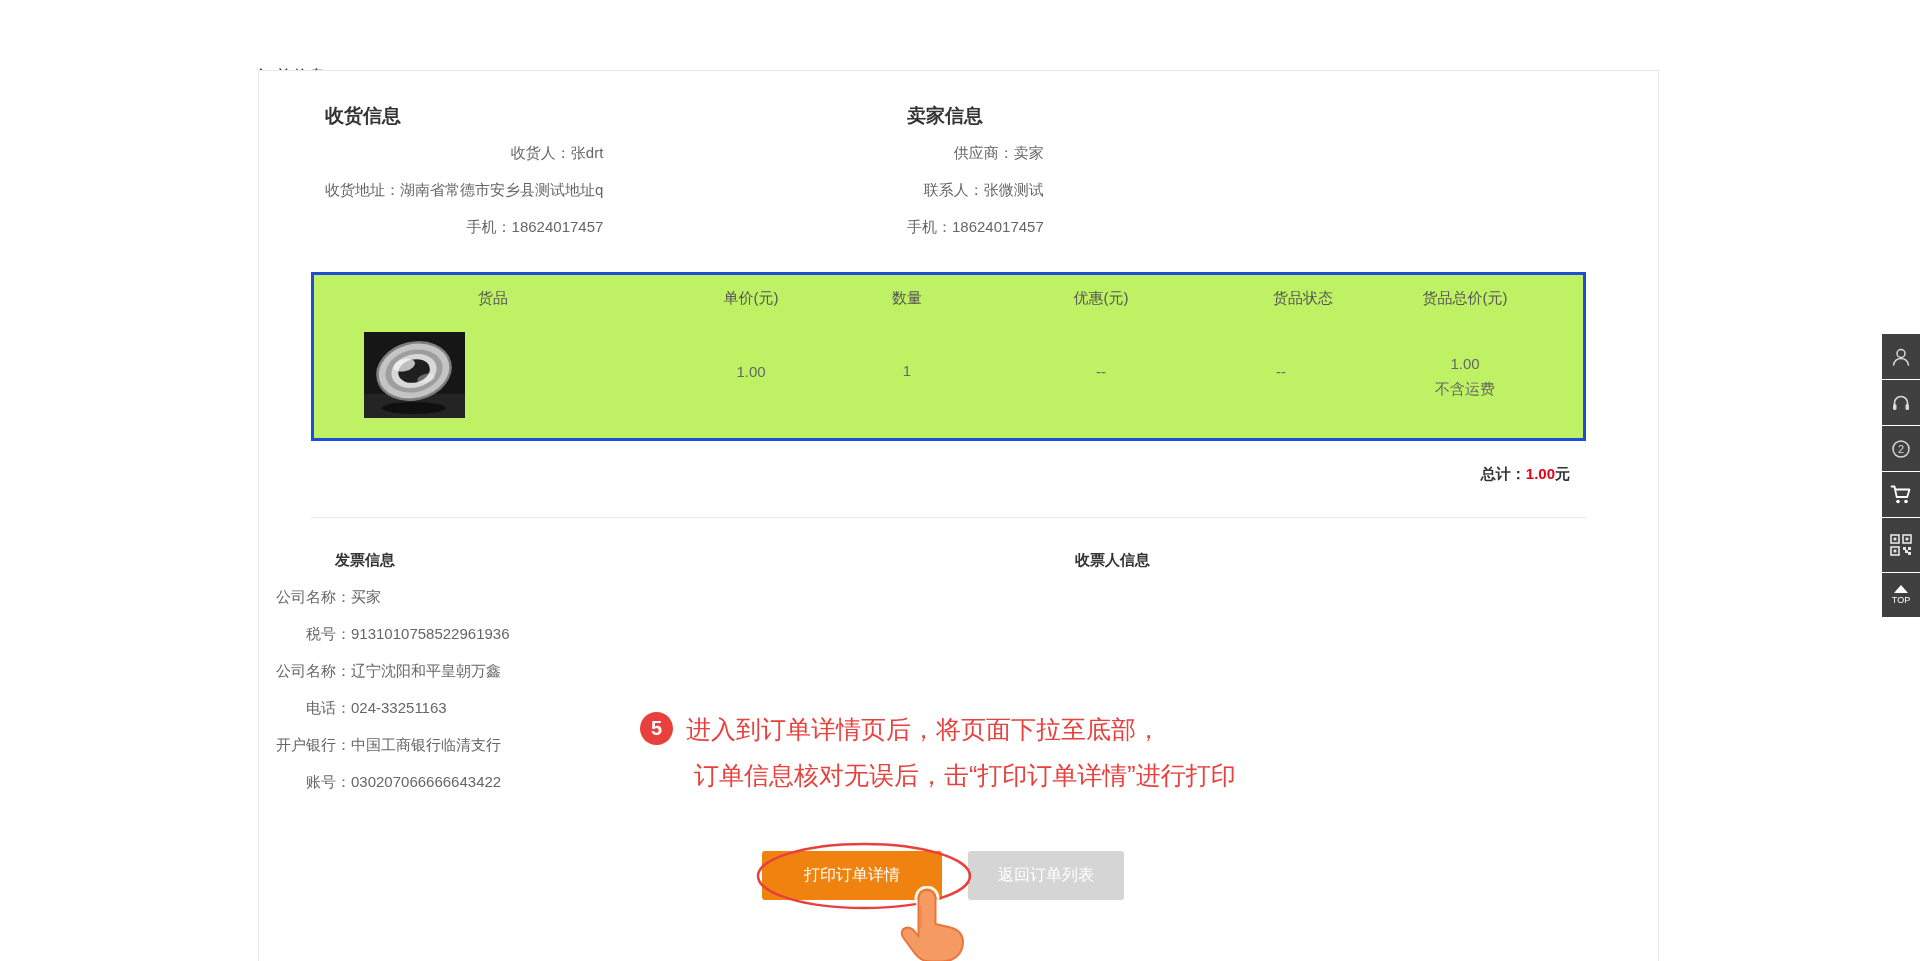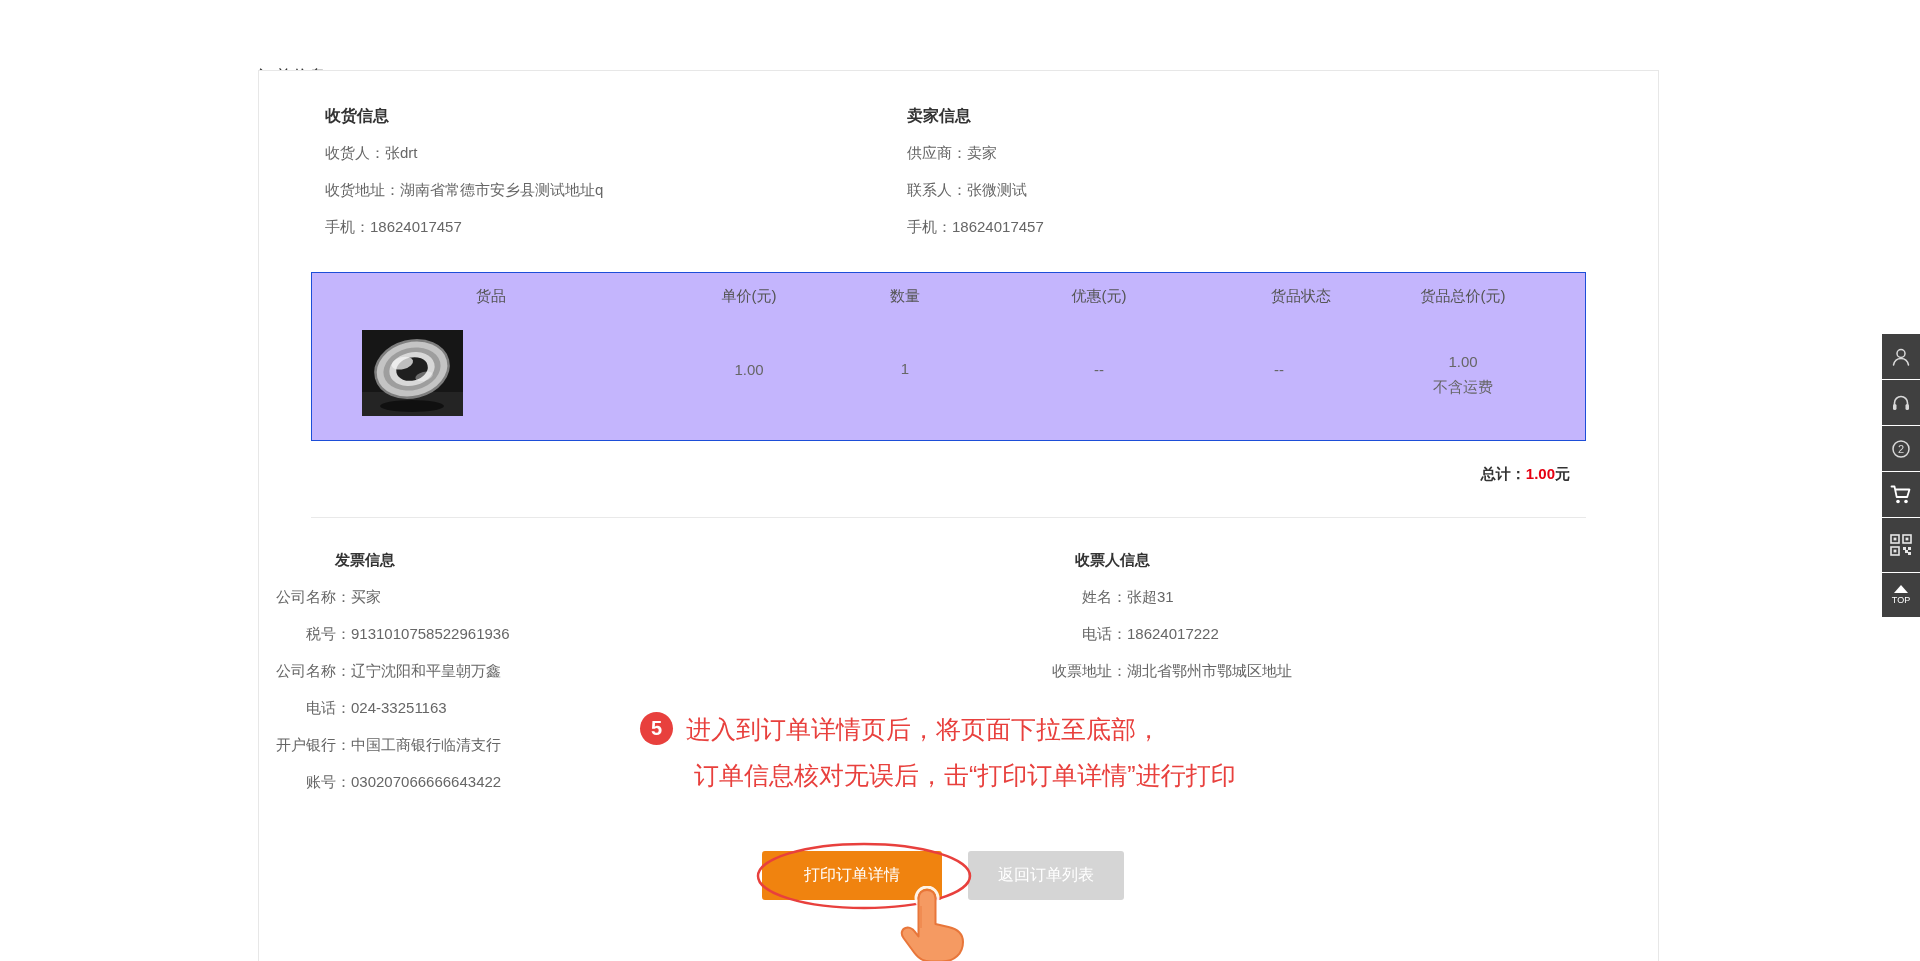--- a/index.html
+++ b/index.html
@@ -9,27 +9,27 @@
     overflow: hidden;
     background: #ffffff;
     font-family: "Liberation Sans", "DejaVu Sans", sans-serif;
   }
   .page-title { position:absolute; left:258px; top:30px; font-size:17px; color:#333;margin-top:35px; }
   .card {
     position:absolute; left:258px; top:70px; width:1401px; height:1010px;
     background:#fff; border:1px solid #e7e7e7;
   }
   .block { position:absolute; }
-  .info-heading { font-weight:bold; color:#333; font-size:16px; line-height:22px; margin-bottom:15px; }
-  .info-row { color:#666; font-size:15px; line-height:22px; margin-bottom:15px; white-space:nowrap; }
+  .info-heading { font-weight:bold; color:#333; font-size:19px; line-height:22px; margin-bottom:15px; }
+  .info-row { color:#666; font-size:15px; line-height:22px; margin-bottom:15px; white-space:nowrap;text-align:right; }
 
   
   .goods-table {
     position:absolute; left:52px; top:201px; width:1275px; height:169px;
-    background:#c4b5fd; border:1px solid #1d4ed8;
+    background:#bef264; border:3px solid #1d4ed8;
   }
   .th { position:absolute; top:14px; width:160px; text-align:center; font-size:15px; color:#555; }
   .cell { position:absolute; width:160px; text-align:center; font-size:15px; color:#666; }
   .prod-img { position:absolute; left:50px; top:57px; width:101px; height:86px; display:block; }
   .prod-lines { position:absolute; left:186px; top:54px; font-size:15px; color:#666; line-height:25px; white-space:nowrap; }
 
   .summary { position:absolute; right:88px; top:394px; font-size:15px; color:#333; font-weight:bold; white-space:nowrap; }
   .summary .amount { color:#e60012; }
 
   .divider { position:absolute; left:52px; top:446px; width:1275px; border-top:1px solid #e9e9e9; }
@@ -135,25 +135,20 @@
   <div class="inv-rows" style="left:2px; top:515px;">
     <div class="inv-row"><span class="inv-label">公司名称：</span><span>买家</span></div>
     <div class="inv-row"><span class="inv-label">税号：</span><span>9131010758522961936</span></div>
     <div class="inv-row"><span class="inv-label">公司名称：</span><span>辽宁沈阳和平皇朝万鑫</span></div>
     <div class="inv-row"><span class="inv-label">电话：</span><span>024-33251163</span></div>
     <div class="inv-row"><span class="inv-label">开户银行：</span><span>中国工商银行临清支行</span></div>
     <div class="inv-row"><span class="inv-label">账号：</span><span>030207066666643422</span></div>
   </div>
 
   <div class="inv-heading" style="left:816px; top:478px;">收票人信息</div>
-  <div class="inv-rows" style="left:778px; top:515px;">
-    <div class="inv-row"><span class="inv-label">姓名：</span><span>张超31</span></div>
-    <div class="inv-row"><span class="inv-label">电话：</span><span>18624017222</span></div>
-    <div class="inv-row"><span class="inv-label">收票地址：</span><span>湖北省鄂州市鄂城区地址</span></div>
-  </div>
 </div>
 
 <div class="step-badge">5</div>
 <div class="annotation-line annotation-line1">进入到订单详情页后，将页面下拉至底部，</div>
 <div class="annotation-line annotation-line2">订单信息核对无误后，击“打印订单详情”进行打印</div>
 
 <button class="btn btn-print">打印订单详情</button>
 <button class="btn btn-back">返回订单列表</button>
 
 <svg class="circle-annotation" width="218" height="70" viewBox="0 0 218 70">

